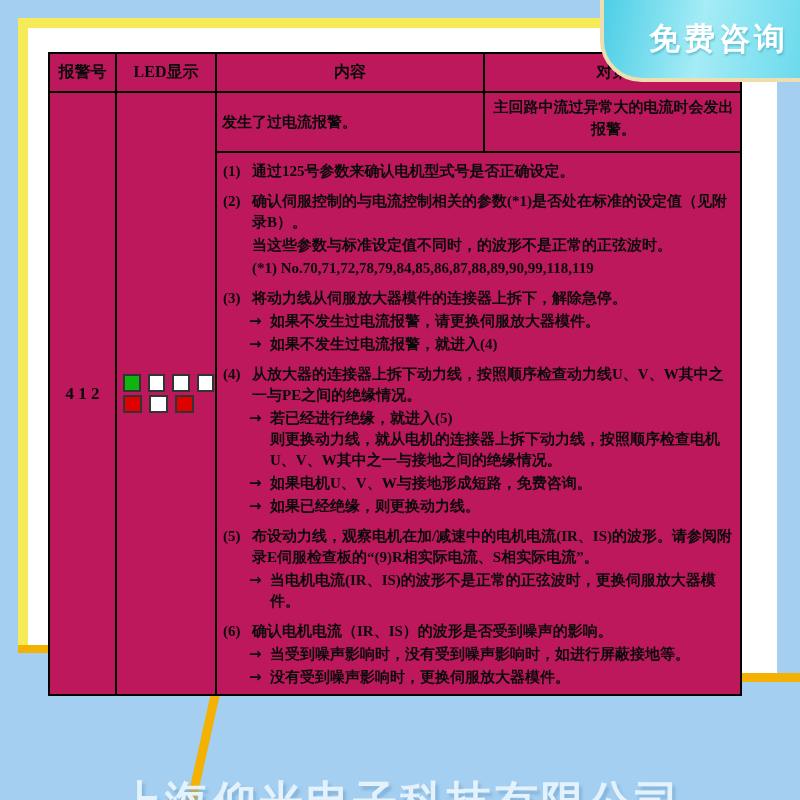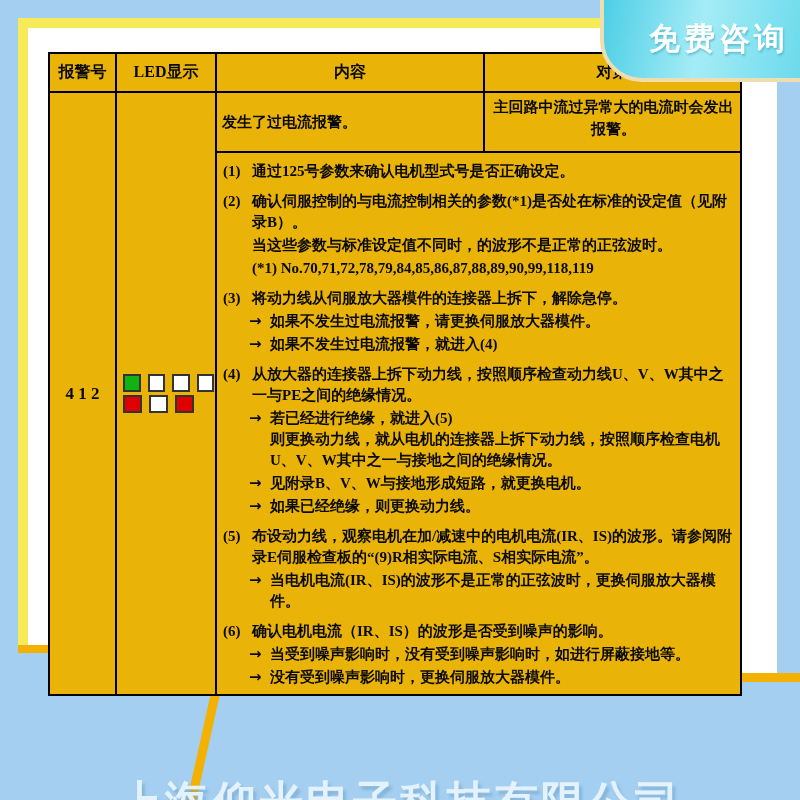--- a/index.html
+++ b/index.html
@@ -24,21 +24,21 @@
   .badge{position:absolute;left:600px;top:-30px;width:220px;height:104px;z-index:9;
     background:linear-gradient(100deg,#49cde5 0%,#a5ecf6 45%,#5fd6ea 100%);
     border:4px solid #eeddae;border-bottom-left-radius:42px;
     display:flex;align-items:flex-end;justify-content:center;}
   .badge span{display:block;margin:0 0 18px 10px;font-family:"Liberation Sans","DejaVu Sans",sans-serif;
     font-weight:bold;font-size:31px;letter-spacing:4px;color:#ffffff;
     text-shadow:1px 2px 2px rgba(40,150,170,.45);}
   
   table.alarm{position:absolute;left:48px;top:52px;width:692px;z-index:5;
     border-collapse:collapse;table-layout:fixed;}
-  table.alarm th,table.alarm td{border:2px solid #000;background:#eab308;}
+  table.alarm th,table.alarm td{border:2px solid #000;background:#be185d;}
   table.alarm th{height:37px;font-size:16px;font-weight:bold;text-align:center;padding:0;}
   td.alarm-no{text-align:center;vertical-align:middle;font-size:17px;font-weight:bold;margin-left:32px;}
   td.led-cell{vertical-align:middle;padding-left:6px;}
   .led-row{display:flex;gap:7px;margin:3px 0;}
   .sq{width:15px;height:14px;border:2px solid #333;display:inline-block;}
   td.intro{height:50px;font-size:15px;font-weight:bold;padding:4px 3px 4px 5px;vertical-align:middle;}
   td.counter{height:50px;font-size:15px;font-weight:bold;padding:3px 2px 3px 4px;vertical-align:top;line-height:22px;text-align:center;}
   td.steps{vertical-align:top;padding:8px 3px 6px 5px;font-size:15px;height:510px;}
   .item{margin-top:9px;font-weight:bold;}
   .item:first-child{margin-top:0;}
@@ -144,21 +144,21 @@
         </div>
         <div class="ln arr">
           <span class="mk">→</span>
           <span>若已经进行绝缘，就进入(5)</span>
         </div>
         <div class="ln deep">
           <span>则更换动力线，就从电机的连接器上拆下动力线，按照顺序检查电机U、V、W其中之一与接地之间的绝缘情况。</span>
         </div>
         <div class="ln arr">
           <span class="mk">→</span>
-          <span>见附录B、V、W与接地形成短路，就更换电机。</span>
+          <span>如果电机U、V、W与接地形成短路，免费咨询。</span>
         </div>
         <div class="ln arr">
           <span class="mk">→</span>
           <span>如果已经绝缘，则更换动力线。</span>
         </div>
       </div>
 
       <div class="item">
         <div class="ln num">
           <span class="mk">(5)</span>

